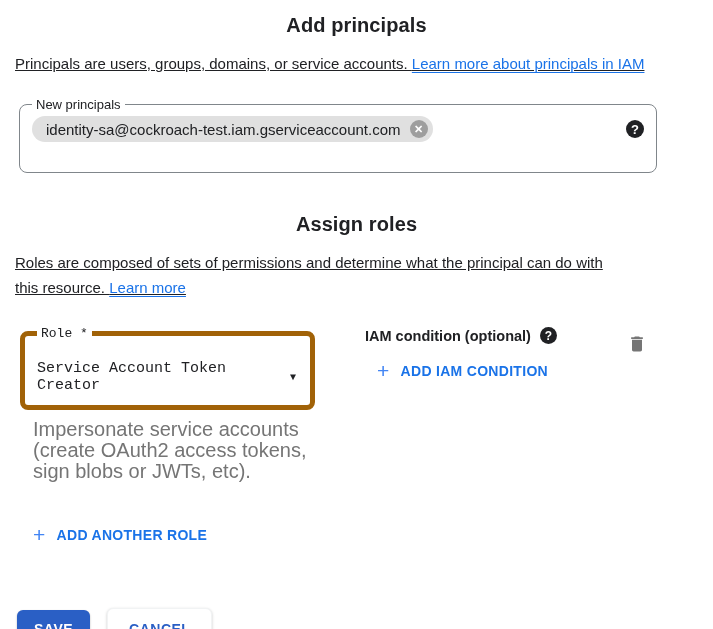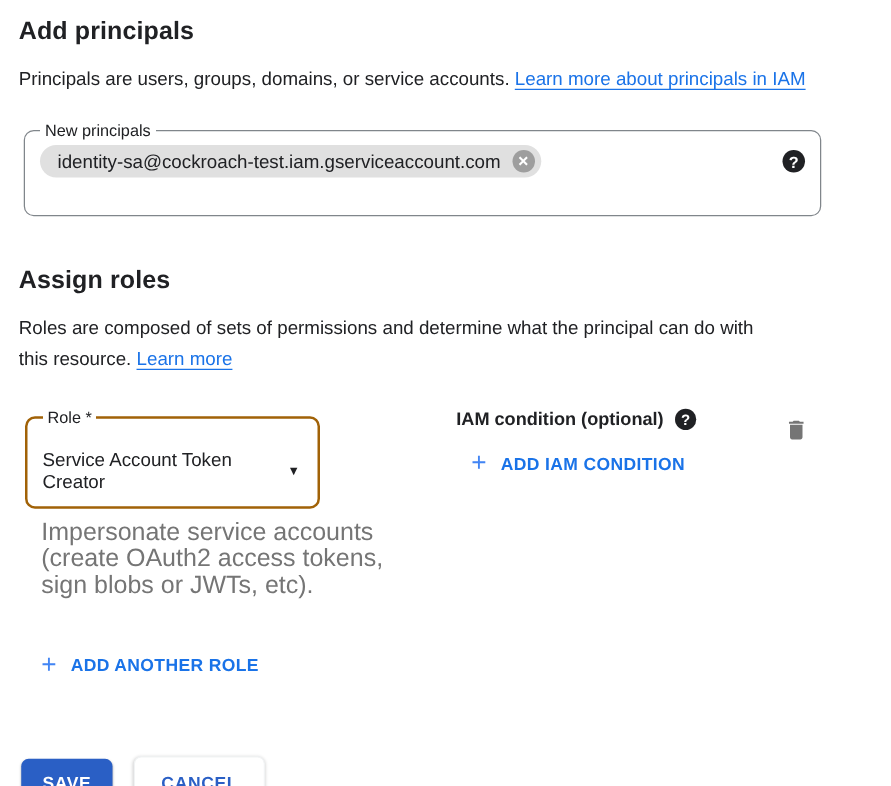--- a/index.html
+++ b/index.html
@@ -14,26 +14,28 @@
     overflow: hidden;
   }
   .page { padding: 14px 15px 0 15px; }
 
   h1, h2 {
     font-size: 20px;
     font-weight: 700;
     margin: 0;
     color: #202124;
     letter-spacing: 0.1px;
+    text-align: center;
   }
   .intro {
     font-size: 15px;
     line-height: 25px;
     margin: 14px 0 0 0;
     max-width: 655px;
+    text-decoration: underline;
   }
   .intro-2 { max-width: 612px; }
   a.text-link {
     color: #1a73e8;
     text-decoration: underline;
     text-underline-offset: 3px;
     cursor: pointer;
   }
 
   
@@ -99,24 +101,25 @@
   
   .roles-row {
     display: flex;
     align-items: flex-start;
     margin: 26px 0 0 5px;
     width: 678px;
   }
   .role-col { width: 315px; flex: none; }
   fieldset.role-box {
     margin: 0;
-    width: 236px;
-    border: 2px solid #a16207;
+    width: 295px;
+    border: 5px solid #a16207;
     border-radius: 8px;
     padding: 0 12px 11px 12px;
+    font-family: Liberation Mono, monospace;
   }
   .role-value-row {
     display: flex;
     justify-content: space-between;
     align-items: center;
     margin-top: 19px;
     font-size: 15px;
     cursor: pointer;
   }
   .dropdown-arrow {

